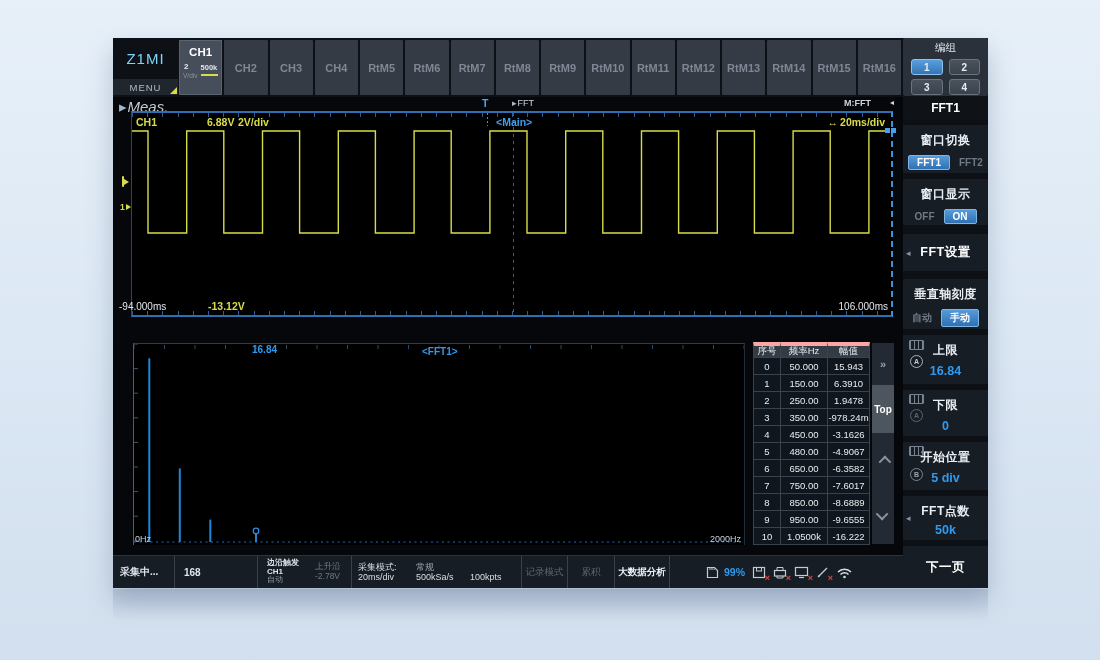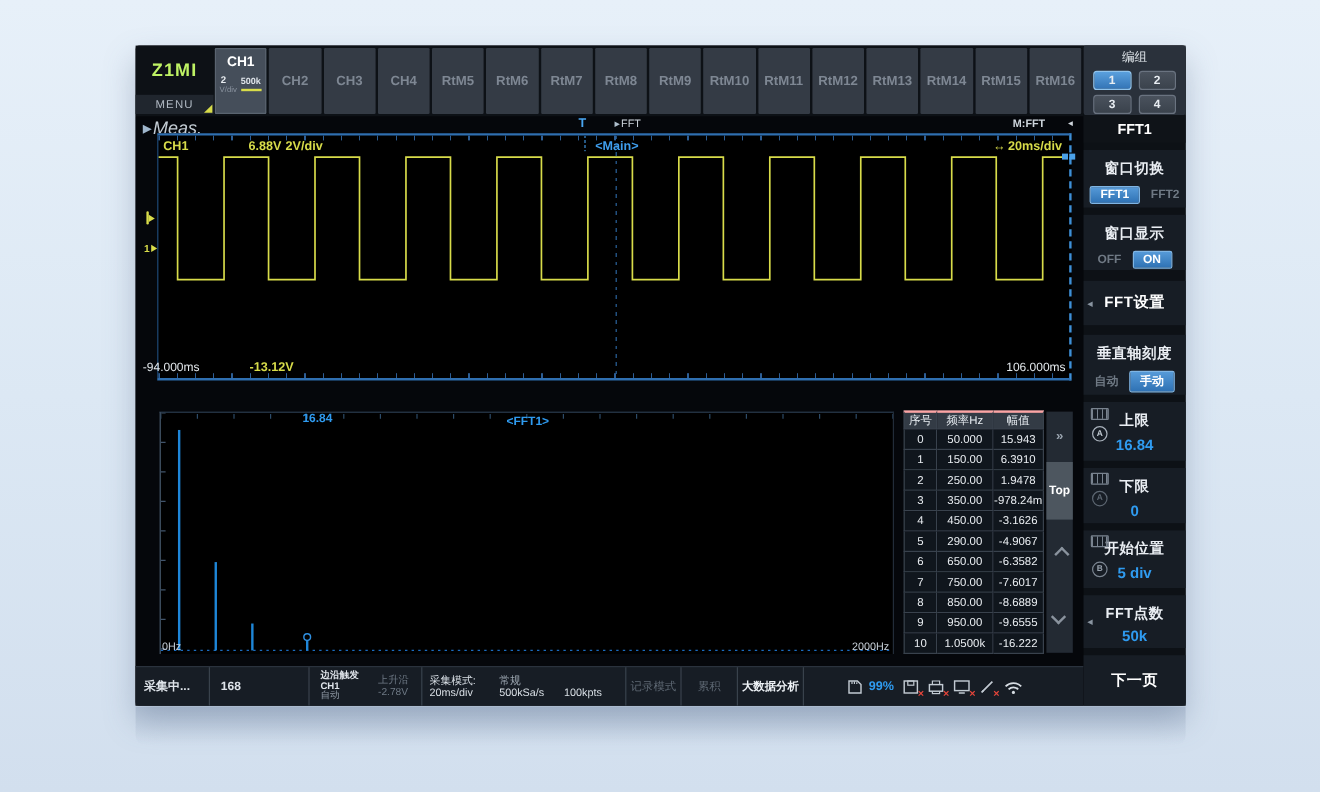--- a/index.html
+++ b/index.html
@@ -8,21 +8,21 @@
     background:linear-gradient(180deg,#e7f0f9 0%,#dce8f4 50%,#d2dfee 100%);
     font-family:"Liberation Sans","DejaVu Sans",sans-serif;
     -webkit-font-smoothing:antialiased;
   }
   .scope{position:absolute;left:113px;top:38px;width:875px;height:550px;background:#0a0d12;border-radius:3px;box-shadow:0 12px 26px rgba(90,110,140,.35)}
   .reflection{position:absolute;left:113px;top:589px;width:875px;height:32px;background:linear-gradient(180deg,rgba(110,130,160,.28),rgba(215,226,240,0));border-radius:0 0 8px 8px}
 
   
   .topbar{position:absolute;left:0;top:0;width:790px;height:59px;background:#0d1116;display:flex}
   .logo-block{width:65px;display:flex;flex-direction:column}
-  .logo{height:41px;display:flex;align-items:center;justify-content:center;color:#bef264;font-weight:bold;font-size:15px;letter-spacing:1px}
+  .logo{height:41px;display:flex;align-items:center;justify-content:center;color:#7dd3fc;font-weight:normal;font-size:15px;letter-spacing:1px}
   .menu{height:16px;background:#20262e;color:#b2bbc5;font-size:9.5px;display:flex;align-items:center;justify-content:center;position:relative;letter-spacing:1px}
   .menu::after{content:"";position:absolute;right:1px;bottom:1px;border-left:7px solid transparent;border-bottom:7px solid #d8dc4a}
   .tabs{flex:1;display:flex;gap:2px;padding:2px 2px 2px 1px}
   .tab{flex:1;background:#343b45;color:#7e8793;font-size:11px;font-weight:bold;display:flex;align-items:center;justify-content:center;border-radius:1px;position:relative}
   .tab.active{background:#454e5a;color:#ffffff;box-shadow:inset 0 0 0 1px #5a6470}
   .tab.active .tab-label{position:absolute;top:6px;left:0;right:0;text-align:center;font-size:11.5px}
   .tab-scale{position:absolute;left:5px;top:22px;font-size:8px;color:#e8ecf0;font-weight:bold}
   .tab-unit{position:absolute;left:4px;top:32px;font-size:6.5px;color:#8a939f;font-weight:normal}
   .tab-badge{position:absolute;right:5px;top:23px;font-size:7.5px;color:#dfe4ea;font-weight:bold}
   .tab-uline{position:absolute;right:4px;top:34px;width:17px;height:2px;background:#d8dc4a}
@@ -80,21 +80,21 @@
     border-top:1px solid #2b3c50;border-left:1px solid #4a5d72;border-right:1px solid #222c39}
   .fmax{left:118px;top:0px;color:#2f9bf0;font-size:10px;font-weight:bold}
   .ffft1{left:288px;top:2px;color:#2f9bf0;font-size:10px;font-weight:bold}
   .f0hz{left:1px;bottom:1px;color:#c8d0d8;font-size:9px}
   .f2000{right:3px;bottom:1px;color:#c8d0d8;font-size:9px}
 
   .ftable{position:absolute;left:640px;top:245px;width:117px;font-size:9.5px}
   .tr{display:flex;height:17px}
   .tr.head{height:16px}
   .cell{box-sizing:border-box;border-right:1px solid #39424d;border-bottom:1px solid #39424d;display:flex;align-items:center;justify-content:center;color:#e9edf1;background:#10161d}
-  .tr.head .cell{background:#333b45;color:#e8edf2;border-top:2px solid #fca5a5}
+  .tr.head .cell{background:#333b45;color:#e8edf2;border-top:4px solid #fca5a5}
   .cell.c0{width:28px;border-left:1px solid #39424d}
   .cell.c1{width:47px}
   .cell.c2{width:42px}
   .fscroll{position:absolute;left:759px;top:246px;width:22px;height:201px;background:#232a33;display:flex;flex-direction:column;align-items:center}
   .sbtn{width:22px;display:flex;align-items:center;justify-content:center;color:#9aa4af;font-weight:bold}
   .sbtn.expand{height:42px;font-size:11px}
   .sbtn.topbtn{height:48px;background:#4d565f;color:#fff;font-size:10px}
   .sbtn.up,.sbtn.down{height:55px}
   .chev{width:7px;height:7px;border-top:2px solid #8a939e;border-right:2px solid #8a939e;display:block}
   .chev.u{transform:rotate(-45deg) translateY(2px)}
@@ -290,21 +290,21 @@
           <div class="cell c1">350.00</div>
           <div class="cell c2">-978.24m</div>
         </div>
         <div class="tr">
           <div class="cell c0">4</div>
           <div class="cell c1">450.00</div>
           <div class="cell c2">-3.1626</div>
         </div>
         <div class="tr">
           <div class="cell c0">5</div>
-          <div class="cell c1">290.00</div>
+          <div class="cell c1">480.00</div>
           <div class="cell c2">-4.9067</div>
         </div>
         <div class="tr">
           <div class="cell c0">6</div>
           <div class="cell c1">650.00</div>
           <div class="cell c2">-6.3582</div>
         </div>
         <div class="tr">
           <div class="cell c0">7</div>
           <div class="cell c1">750.00</div>

